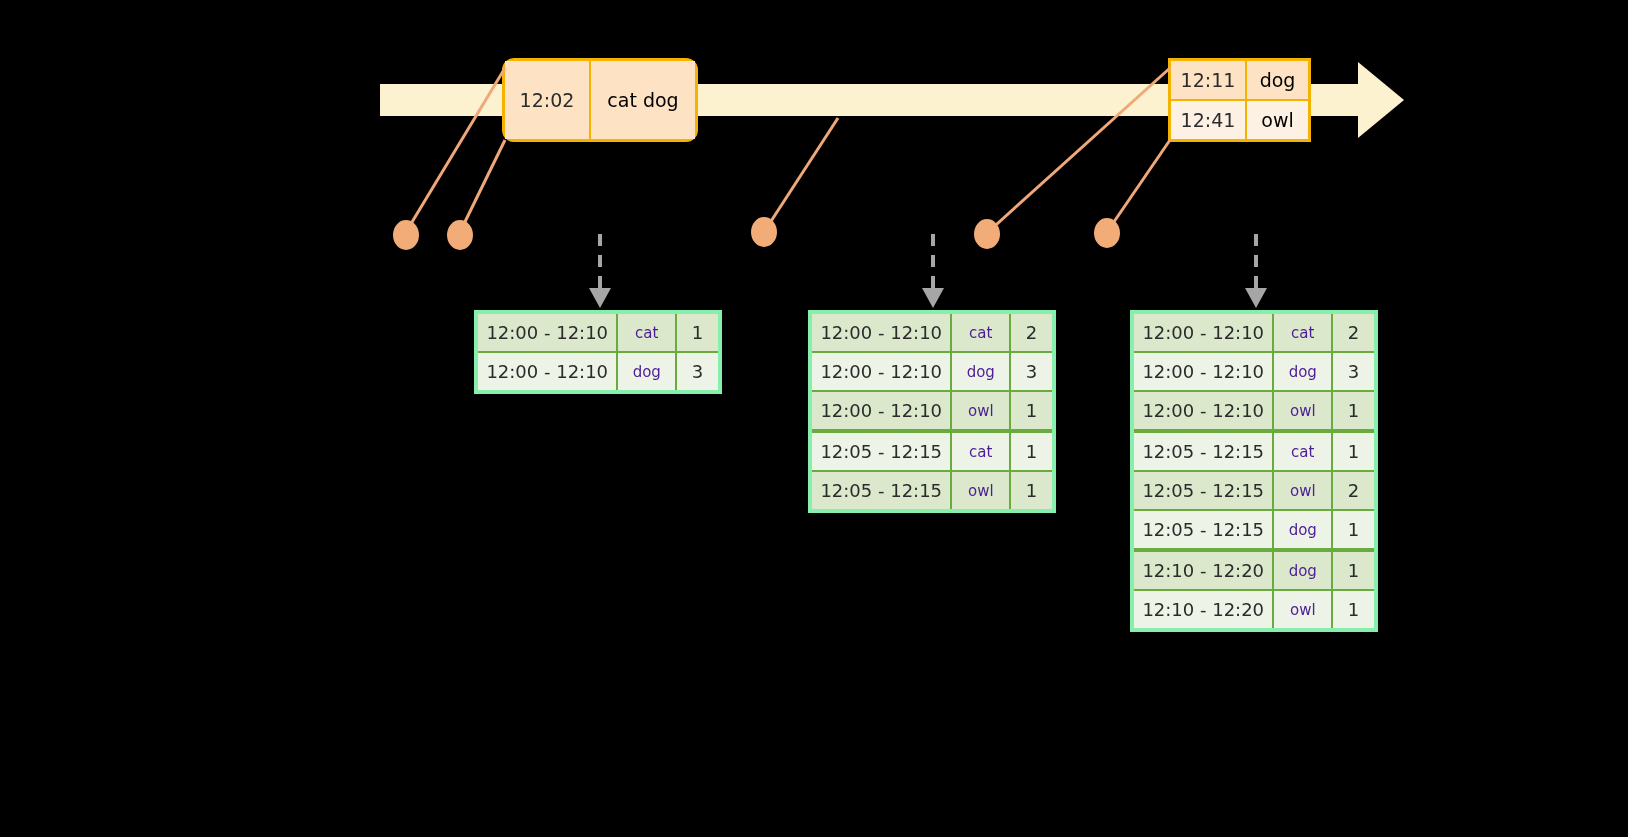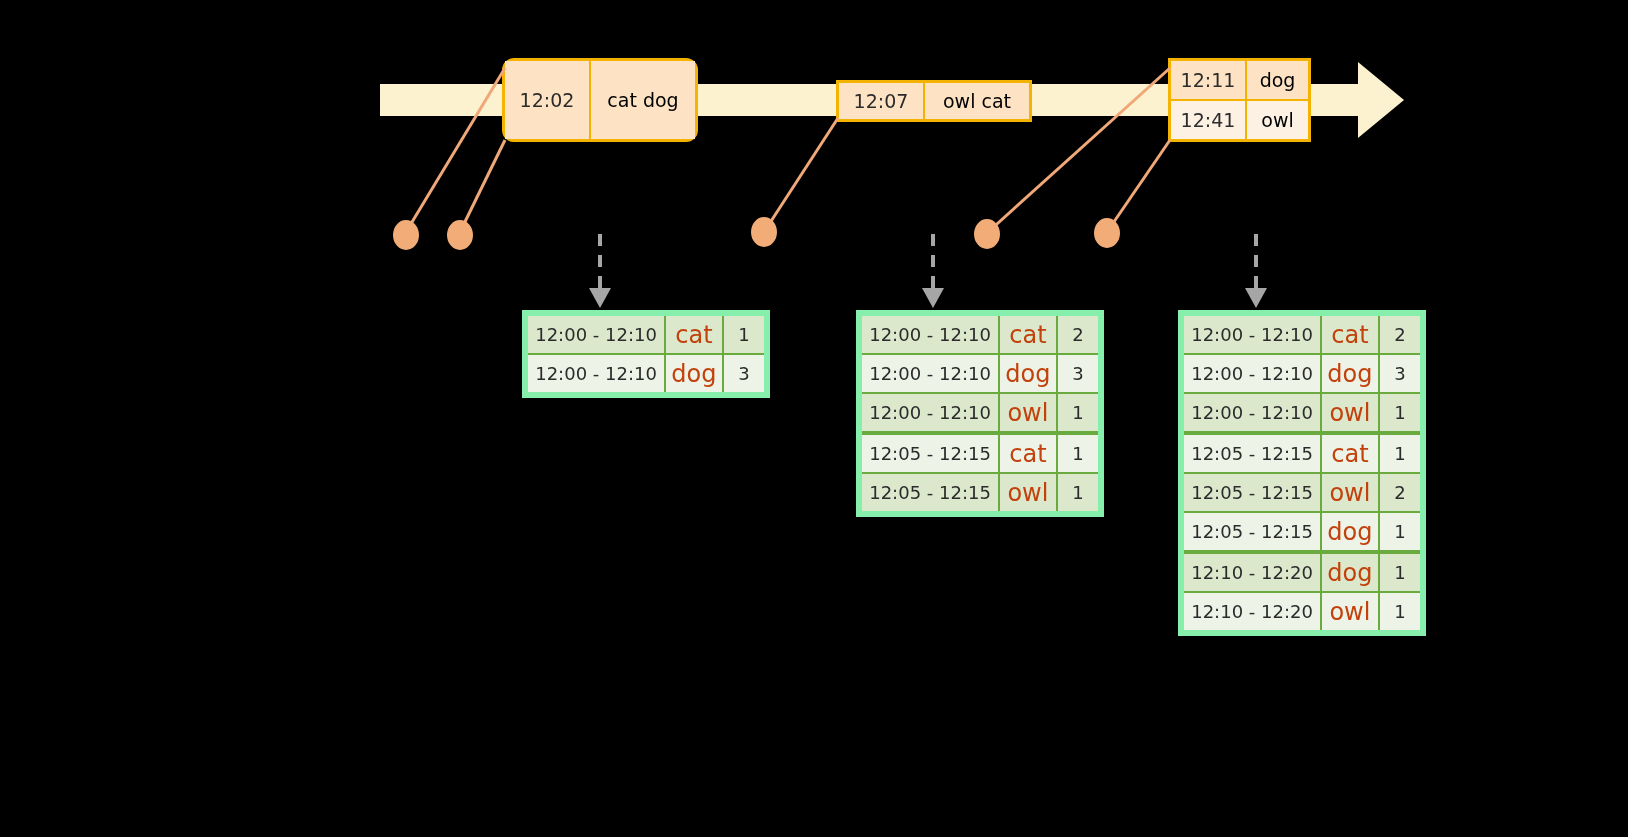--- a/index.html
+++ b/index.html
@@ -30,28 +30,28 @@
   #evt1{left:502px;top:58px;width:196px;height:84px;border-radius:12px;}
   #evt2{left:836px;top:80px;width:196px;height:42px;}
   #evt3{left:1168px;top:58px;width:143px;height:84px;}
   #evt2 .c-time{width:84px;}
   #evt3 .c-time{width:74px;}
 
   
   #links{position:absolute;left:0;top:0;width:1628px;height:837px;pointer-events:none;}
 
   
-  .tbl{position:absolute;border:6px solid #86efac;box-sizing:border-box;margin-left:48px;}
+  .tbl{position:absolute;border:4px solid #86efac;box-sizing:border-box;}
   .tbl .trow{display:flex;height:37px;}
   .tbl .trow + .trow{border-top:2px solid #6aab40;}
   .tbl .trow.grp{border-top:4px solid #6aab40;}
   .tbl .c-win{display:flex;align-items:center;justify-content:center;
               border-right:2px solid #6aab40;font-size:18px;color:#2b2b2b;}
   .tbl .c-key{width:58px;display:flex;align-items:center;justify-content:center;
-              border-right:2px solid #6aab40;font-size:24px;color:#c2410c;}
+              border-right:2px solid #6aab40;font-size:15px;color:#4c1d95;}
   .tbl .c-cnt{width:42px;display:flex;align-items:center;justify-content:center;
               font-size:18px;color:#2b2b2b;}
   .g-dark{background:#dbe8cc;}
   .g-light{background:#eef3e8;}
 
   #tbl1{left:474px;top:310px;width:248px;}
   #tbl1 .c-win{width:142px;}
   #tbl1 .c-key{width:58px;}
   #tbl1 .c-cnt{width:42px;}
 
@@ -69,26 +69,20 @@
   <div class="timeline-bar"></div>
   <div class="timeline-head"></div>
 
   <div class="evt" id="evt1">
     <div class="row r-dark">
       <div class="c-time">12:02</div>
       <div class="c-txt">cat dog</div>
     </div>
   </div>
 
-  <div class="evt" id="evt2">
-    <div class="row r-dark">
-      <div class="c-time">12:07</div>
-      <div class="c-txt">owl cat</div>
-    </div>
-  </div>
 
   <div class="evt" id="evt3">
     <div class="row r-dark">
       <div class="c-time">12:11</div>
       <div class="c-txt">dog</div>
     </div>
     <div class="row r-light">
       <div class="c-time">12:41</div>
       <div class="c-txt">owl</div>
     </div>

